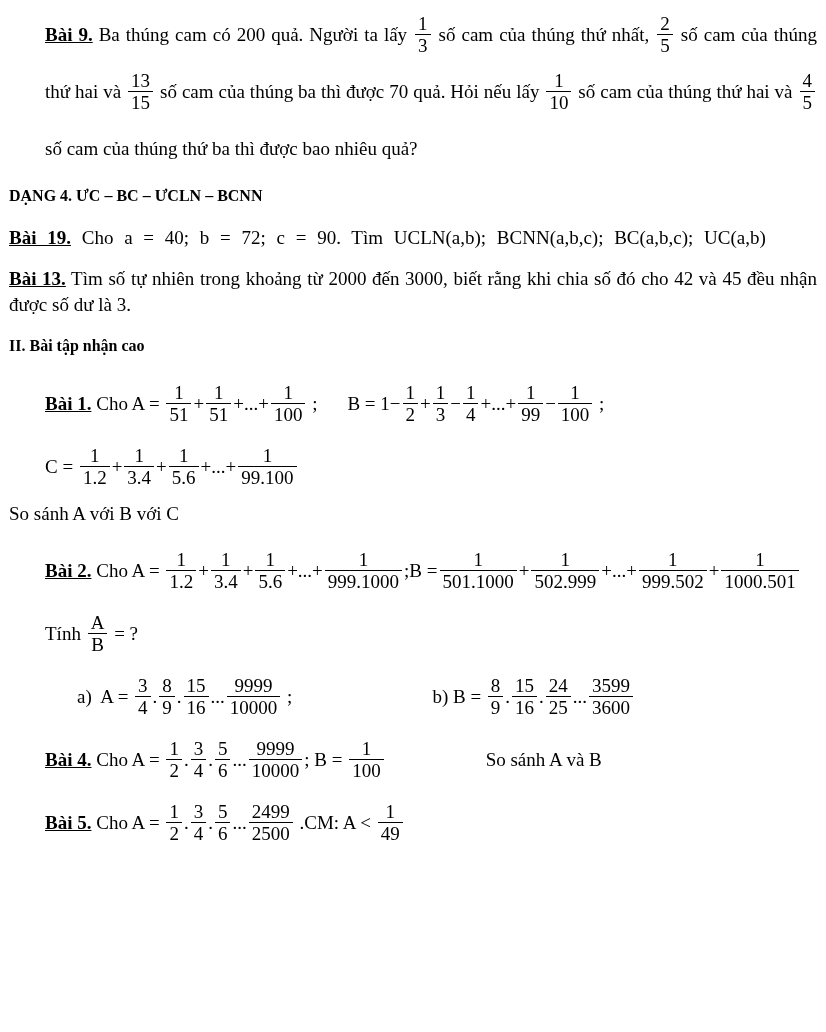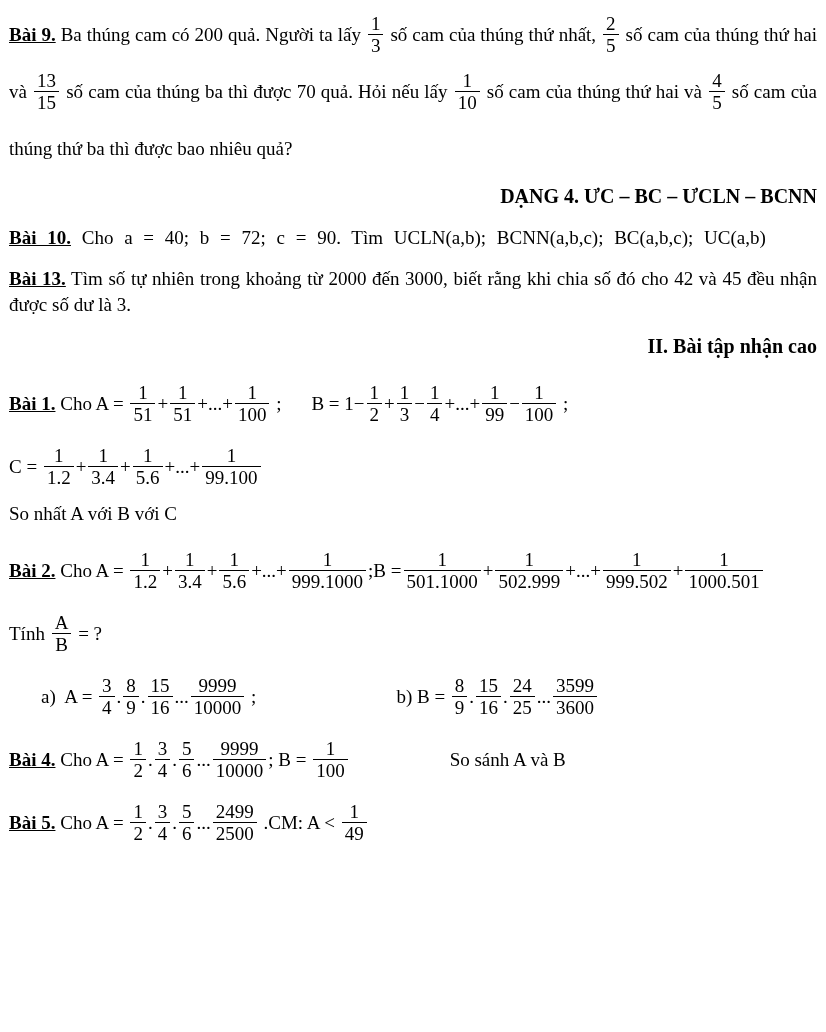--- a/index.html
+++ b/index.html
@@ -6,22 +6,22 @@
   body{
     width:826px;height:1032px;box-sizing:border-box;
     padding:6px 9px 0 9px;
     color:#000000;
     font-family:"Liberation Serif","DejaVu Serif",serif;
     font-size:19px;
     overflow:hidden;
   }
   main{display:block;}
   p{margin:0 0 15px 0;line-height:26px;}
-  p.formula{line-height:57px;margin-bottom:6px;}
-  h2{font-size:20px;font-weight:bold;margin:2px 0 16px 0;line-height:26px;text-align:right;}
+  p.formula{line-height:57px;margin-bottom:6px;margin-left:36px;}
+  h2{font-size:16px;font-weight:bold;margin:2px 0 16px 0;line-height:26px;}
   .label{font-weight:bold;text-decoration:underline;}
   .justify{text-align:justify;}
   .indent{padding-left:32px;}
   .spread{word-spacing:6px;}
   .frac{
     display:inline-block;vertical-align:middle;text-align:center;
     line-height:1.12;margin:0 2px;position:relative;top:-2px;
   }
   .frac .num{display:block;border-bottom:1.5px solid #000;padding:0 3px;}
   .frac .den{display:block;padding:0 3px;}
@@ -29,24 +29,24 @@
   .gap-sm{width:30px;}
   .gap-md{width:100px;}
   .gap-lg{width:140px;}
 </style>
 </head>
 <body>
 
 <main>
     <p class="formula justify"><span class="label">Bài 9.</span><span> Ba thúng cam có 200 quả. Người ta lấy </span><span class="frac"><span class="num">1</span><span class="den">3</span></span><span> số cam của thúng thứ nhất, </span><span class="frac"><span class="num">2</span><span class="den">5</span></span><span> số cam của thúng thứ hai và </span><span class="frac"><span class="num">13</span><span class="den">15</span></span><span> số cam của thúng ba thì được 70 quả. Hỏi nếu lấy </span><span class="frac"><span class="num">1</span><span class="den">10</span></span><span> số cam của thúng thứ hai và </span><span class="frac"><span class="num">4</span><span class="den">5</span></span><span> số cam của thúng thứ ba thì được bao nhiêu quả?</span></p>
     <h2>DẠNG 4. ƯC – BC – ƯCLN – BCNN</h2>
-    <p class="justify spread"><span class="label">Bài 10.</span><span> Cho a = 40; b = 72; c = 90. Tìm UCLN(a,b); BCNN(a,b,c); BC(a,b,c); UC(a,b)</span></p>
+    <p class="justify spread"><span class="label">Bài 19.</span><span> Cho a = 40; b = 72; c = 90. Tìm UCLN(a,b); BCNN(a,b,c); BC(a,b,c); UC(a,b)</span></p>
     <p class="justify"><span class="label">Bài 13.</span><span> Tìm số tự nhiên trong khoảng từ 2000 đến 3000, biết rằng khi chia số đó cho 42 và 45 đều nhận được số dư là 3.</span></p>
     <h2>II. Bài tập nhận cao</h2>
     <p class="formula"><span class="label">Bài 1.</span><span> Cho A = </span><span class="frac"><span class="num">1</span><span class="den">51</span></span><span>+</span><span class="frac"><span class="num">1</span><span class="den">51</span></span><span>+...+</span><span class="frac"><span class="num">1</span><span class="den">100</span></span><span> ;</span><span class="gap gap-sm"></span><span>B = 1−</span><span class="frac"><span class="num">1</span><span class="den">2</span></span><span>+</span><span class="frac"><span class="num">1</span><span class="den">3</span></span><span>−</span><span class="frac"><span class="num">1</span><span class="den">4</span></span><span>+...+</span><span class="frac"><span class="num">1</span><span class="den">99</span></span><span>−</span><span class="frac"><span class="num">1</span><span class="den">100</span></span><span> ;</span></p>
     <p class="formula"><span>C = </span><span class="frac"><span class="num">1</span><span class="den">1.2</span></span><span>+</span><span class="frac"><span class="num">1</span><span class="den">3.4</span></span><span>+</span><span class="frac"><span class="num">1</span><span class="den">5.6</span></span><span>+...+</span><span class="frac"><span class="num">1</span><span class="den">99.100</span></span></p>
-    <p class=""><span>So nhất A với B với C</span></p>
+    <p class=""><span>So sánh A với B với C</span></p>
     <p class="formula"><span class="label">Bài 2.</span><span> Cho A = </span><span class="frac"><span class="num">1</span><span class="den">1.2</span></span><span>+</span><span class="frac"><span class="num">1</span><span class="den">3.4</span></span><span>+</span><span class="frac"><span class="num">1</span><span class="den">5.6</span></span><span>+...+</span><span class="frac"><span class="num">1</span><span class="den">999.1000</span></span><span>;B =</span><span class="frac"><span class="num">1</span><span class="den">501.1000</span></span><span>+</span><span class="frac"><span class="num">1</span><span class="den">502.999</span></span><span>+...+</span><span class="frac"><span class="num">1</span><span class="den">999.502</span></span><span>+</span><span class="frac"><span class="num">1</span><span class="den">1000.501</span></span></p>
     <p class="formula"><span>Tính </span><span class="frac"><span class="num">A</span><span class="den">B</span></span><span> = ?</span></p>
     <p class="formula indent"><span>a)&nbsp; A = </span><span class="frac"><span class="num">3</span><span class="den">4</span></span><span>.</span><span class="frac"><span class="num">8</span><span class="den">9</span></span><span>.</span><span class="frac"><span class="num">15</span><span class="den">16</span></span><span>...</span><span class="frac"><span class="num">9999</span><span class="den">10000</span></span><span> ;</span><span class="gap gap-lg"></span><span>b) B = </span><span class="frac"><span class="num">8</span><span class="den">9</span></span><span>.</span><span class="frac"><span class="num">15</span><span class="den">16</span></span><span>.</span><span class="frac"><span class="num">24</span><span class="den">25</span></span><span>...</span><span class="frac"><span class="num">3599</span><span class="den">3600</span></span></p>
     <p class="formula"><span class="label">Bài 4.</span><span> Cho A = </span><span class="frac"><span class="num">1</span><span class="den">2</span></span><span>.</span><span class="frac"><span class="num">3</span><span class="den">4</span></span><span>.</span><span class="frac"><span class="num">5</span><span class="den">6</span></span><span>...</span><span class="frac"><span class="num">9999</span><span class="den">10000</span></span><span>; B = </span><span class="frac"><span class="num">1</span><span class="den">100</span></span><span class="gap gap-md"></span><span>So sánh A và B</span></p>
     <p class="formula"><span class="label">Bài 5.</span><span> Cho A = </span><span class="frac"><span class="num">1</span><span class="den">2</span></span><span>.</span><span class="frac"><span class="num">3</span><span class="den">4</span></span><span>.</span><span class="frac"><span class="num">5</span><span class="den">6</span></span><span>...</span><span class="frac"><span class="num">2499</span><span class="den">2500</span></span><span> .CM: A &lt; </span><span class="frac"><span class="num">1</span><span class="den">49</span></span></p>
   </main>
 
 </body></html>

